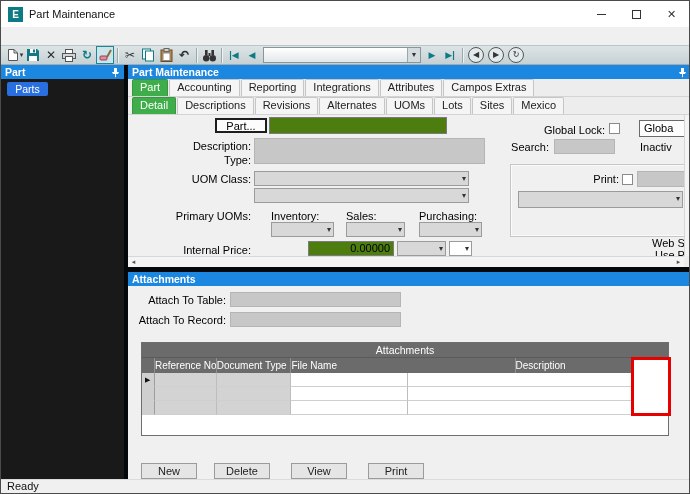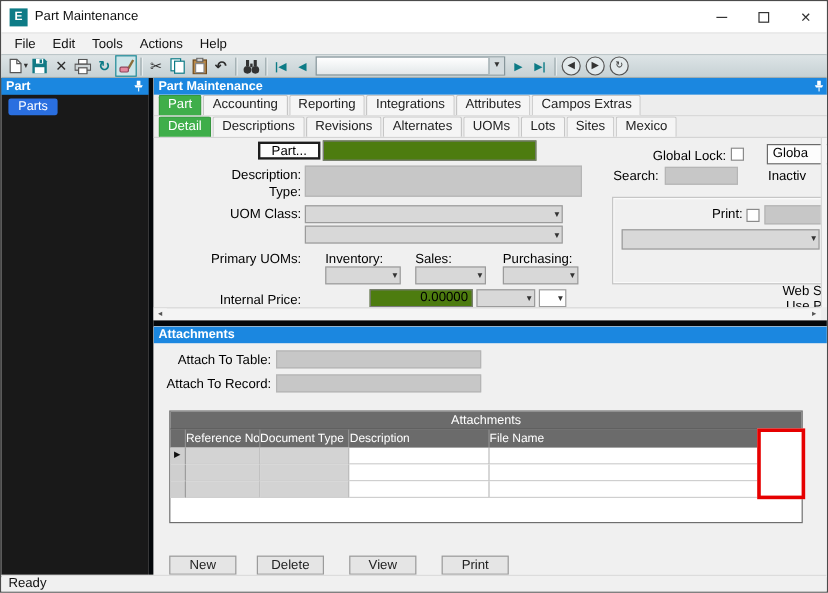--- a/index.html
+++ b/index.html
@@ -82,27 +82,20 @@
         </div>
       <div class="win-btn">
           <div class="glyph-max"></div>
         </div>
       <div class="win-btn">
           <span>✕</span>
         </div>
     </div>
   </div>
 
-  <div class="menubar">
-    <span class="menu-item">File</span>
-    <span class="menu-item">Edit</span>
-    <span class="menu-item">Tools</span>
-    <span class="menu-item">Actions</span>
-    <span class="menu-item">Help</span>
-  </div>
 
   <div class="toolbar">
     <div class="tb-btn">
       <svg width="12" height="14" viewBox="0 0 12 14">
           <path d="M1.5 1.5h5.5l3.5 3.5v7.5h-9z" fill="#fff" stroke="#555"></path>
           <path d="M7 1.5V5h3.5" fill="none" stroke="#555"></path>
         </svg>
       <span class="caret">▾</span>
     </div>
     <div class="tb-btn">
@@ -304,22 +297,22 @@
     <div class="abs gfield" style="left:102px;top:20px;width:171px;height:15px"></div>
     <div class="abs label rlabel" style="left:0;top:42px;width:98px">Attach To Record:</div>
     <div class="abs gfield" style="left:102px;top:40px;width:171px;height:15px"></div>
 
     <div class="grid" style="left:13px;top:70px;width:528px;height:94px">
       <div class="grid-title">Attachments</div>
       <div class="grid-cols">
         <div class="gc" style="width:13px"></div>
         <div class="gc" style="width:62px">Reference No</div>
         <div class="gc" style="width:75px">Document Type</div>
+        <div class="gc" style="width:225px">File Name</div>
         <div class="gc" style="width:117px">Description</div>
-        <div class="gc" style="width:225px">File Name</div>
         <div class="gc" style="width:36px;border-right:none"></div>
       </div>
       <div class="grow">
         <div class="cell ind" style="width:13px">
             <span class="row-arrow">▶</span>
           </div>
         <div class="cell gray" style="width:62px"></div>
         <div class="cell gray" style="width:75px"></div>
         <div class="cell" style="width:117px"></div>
         <div class="cell" style="width:225px"></div>

